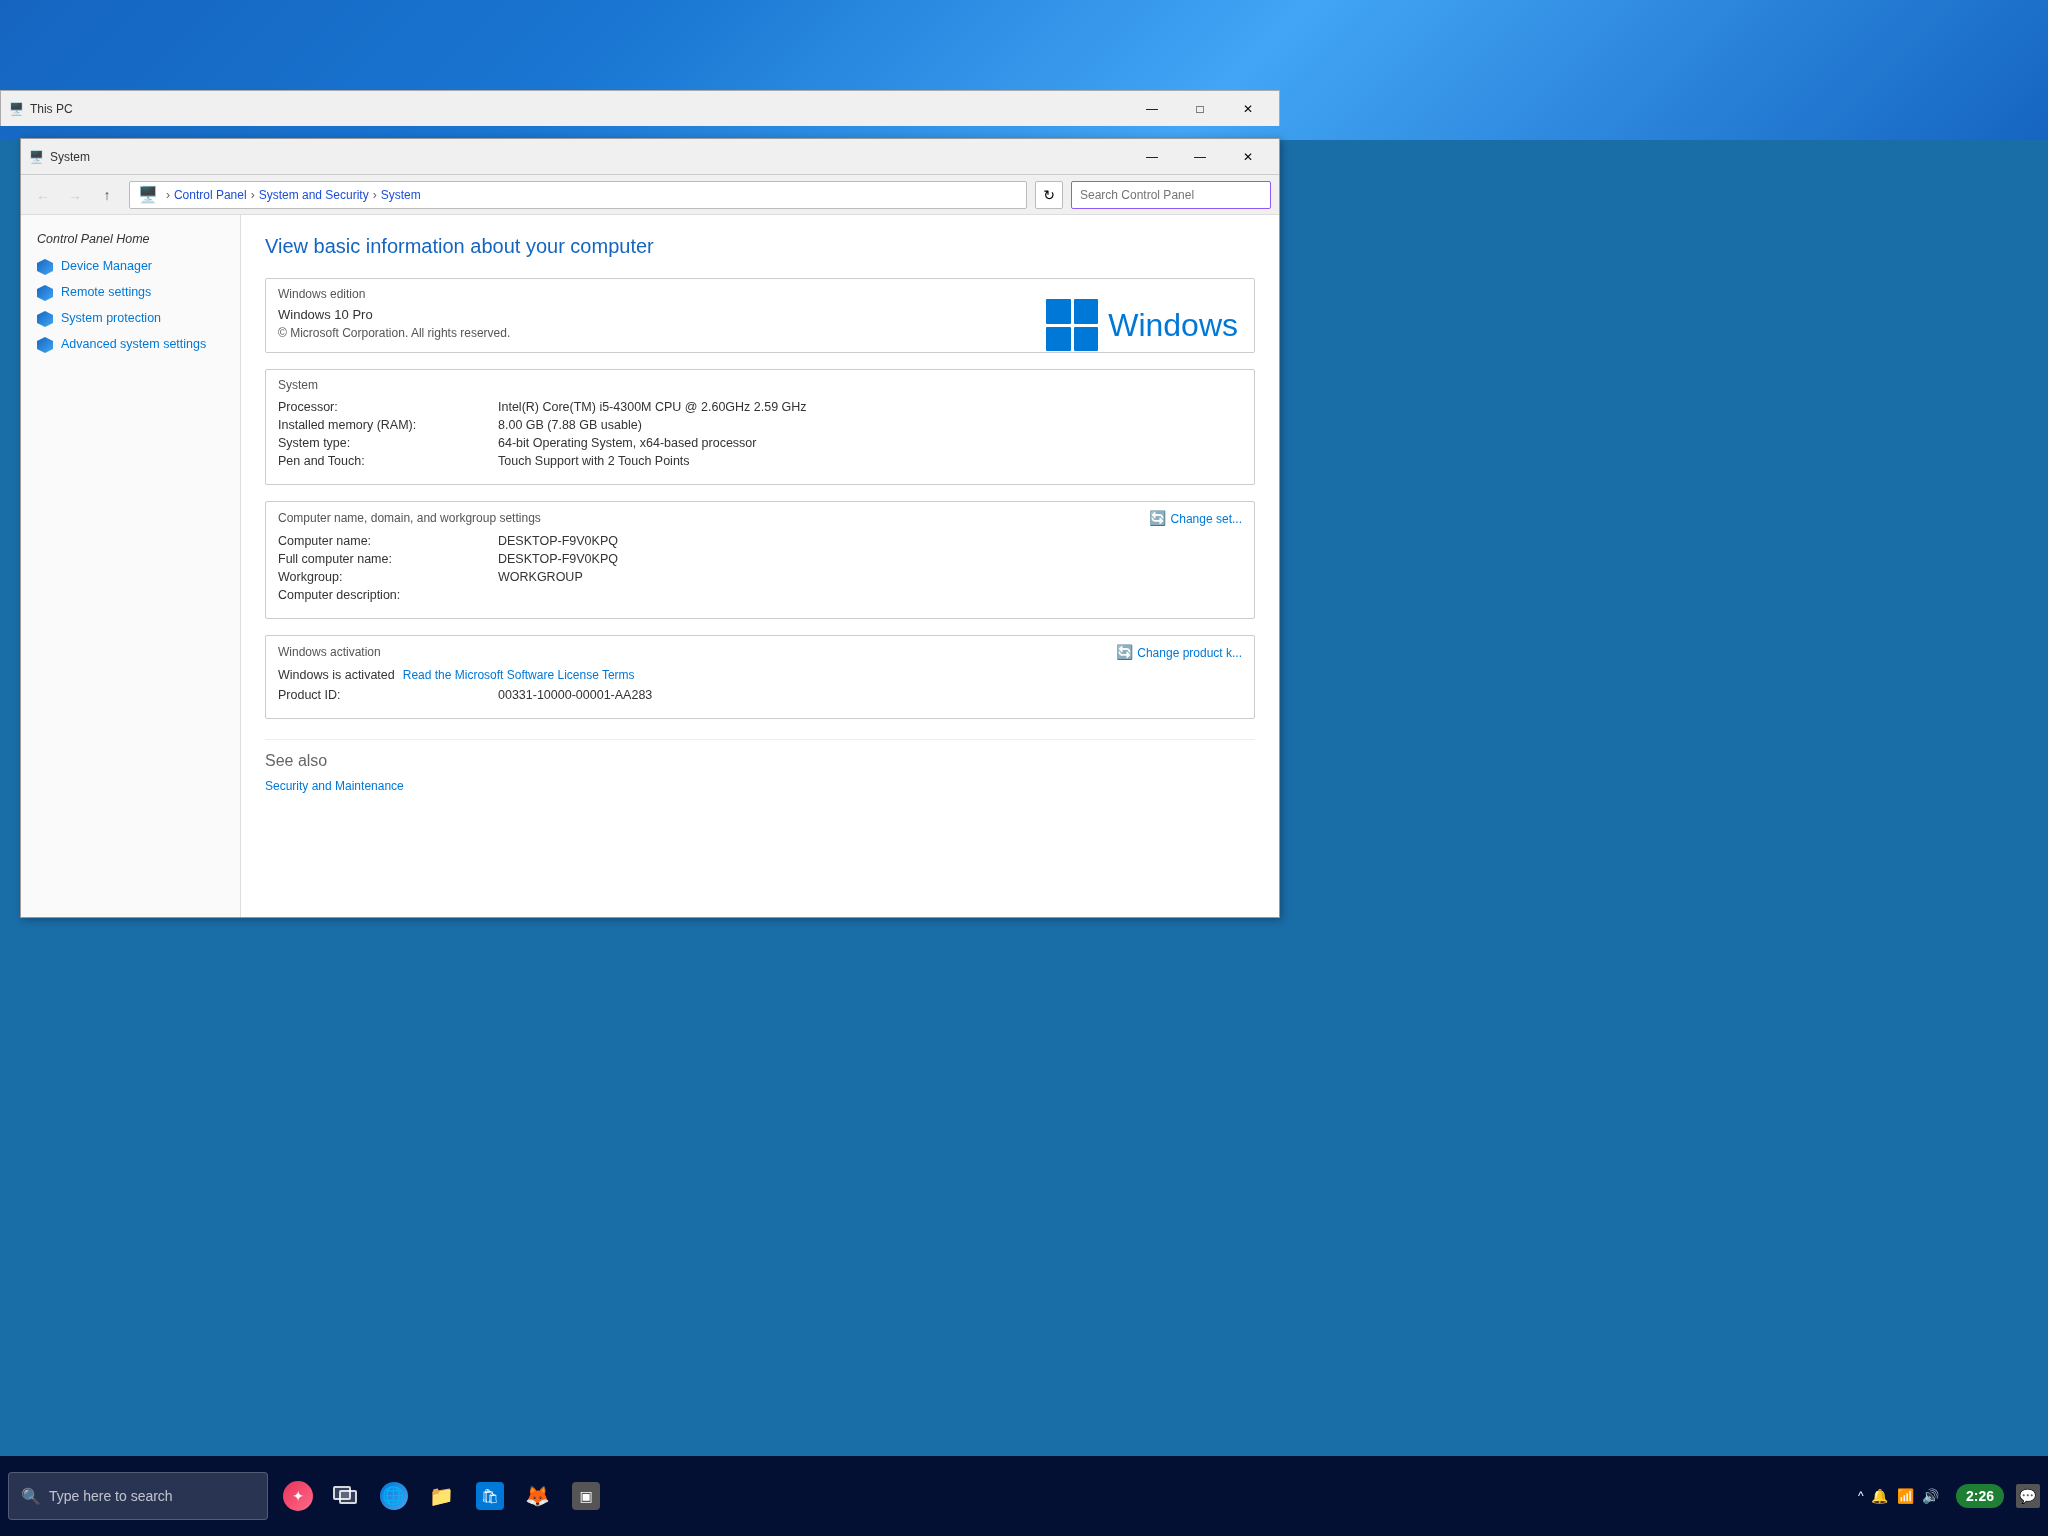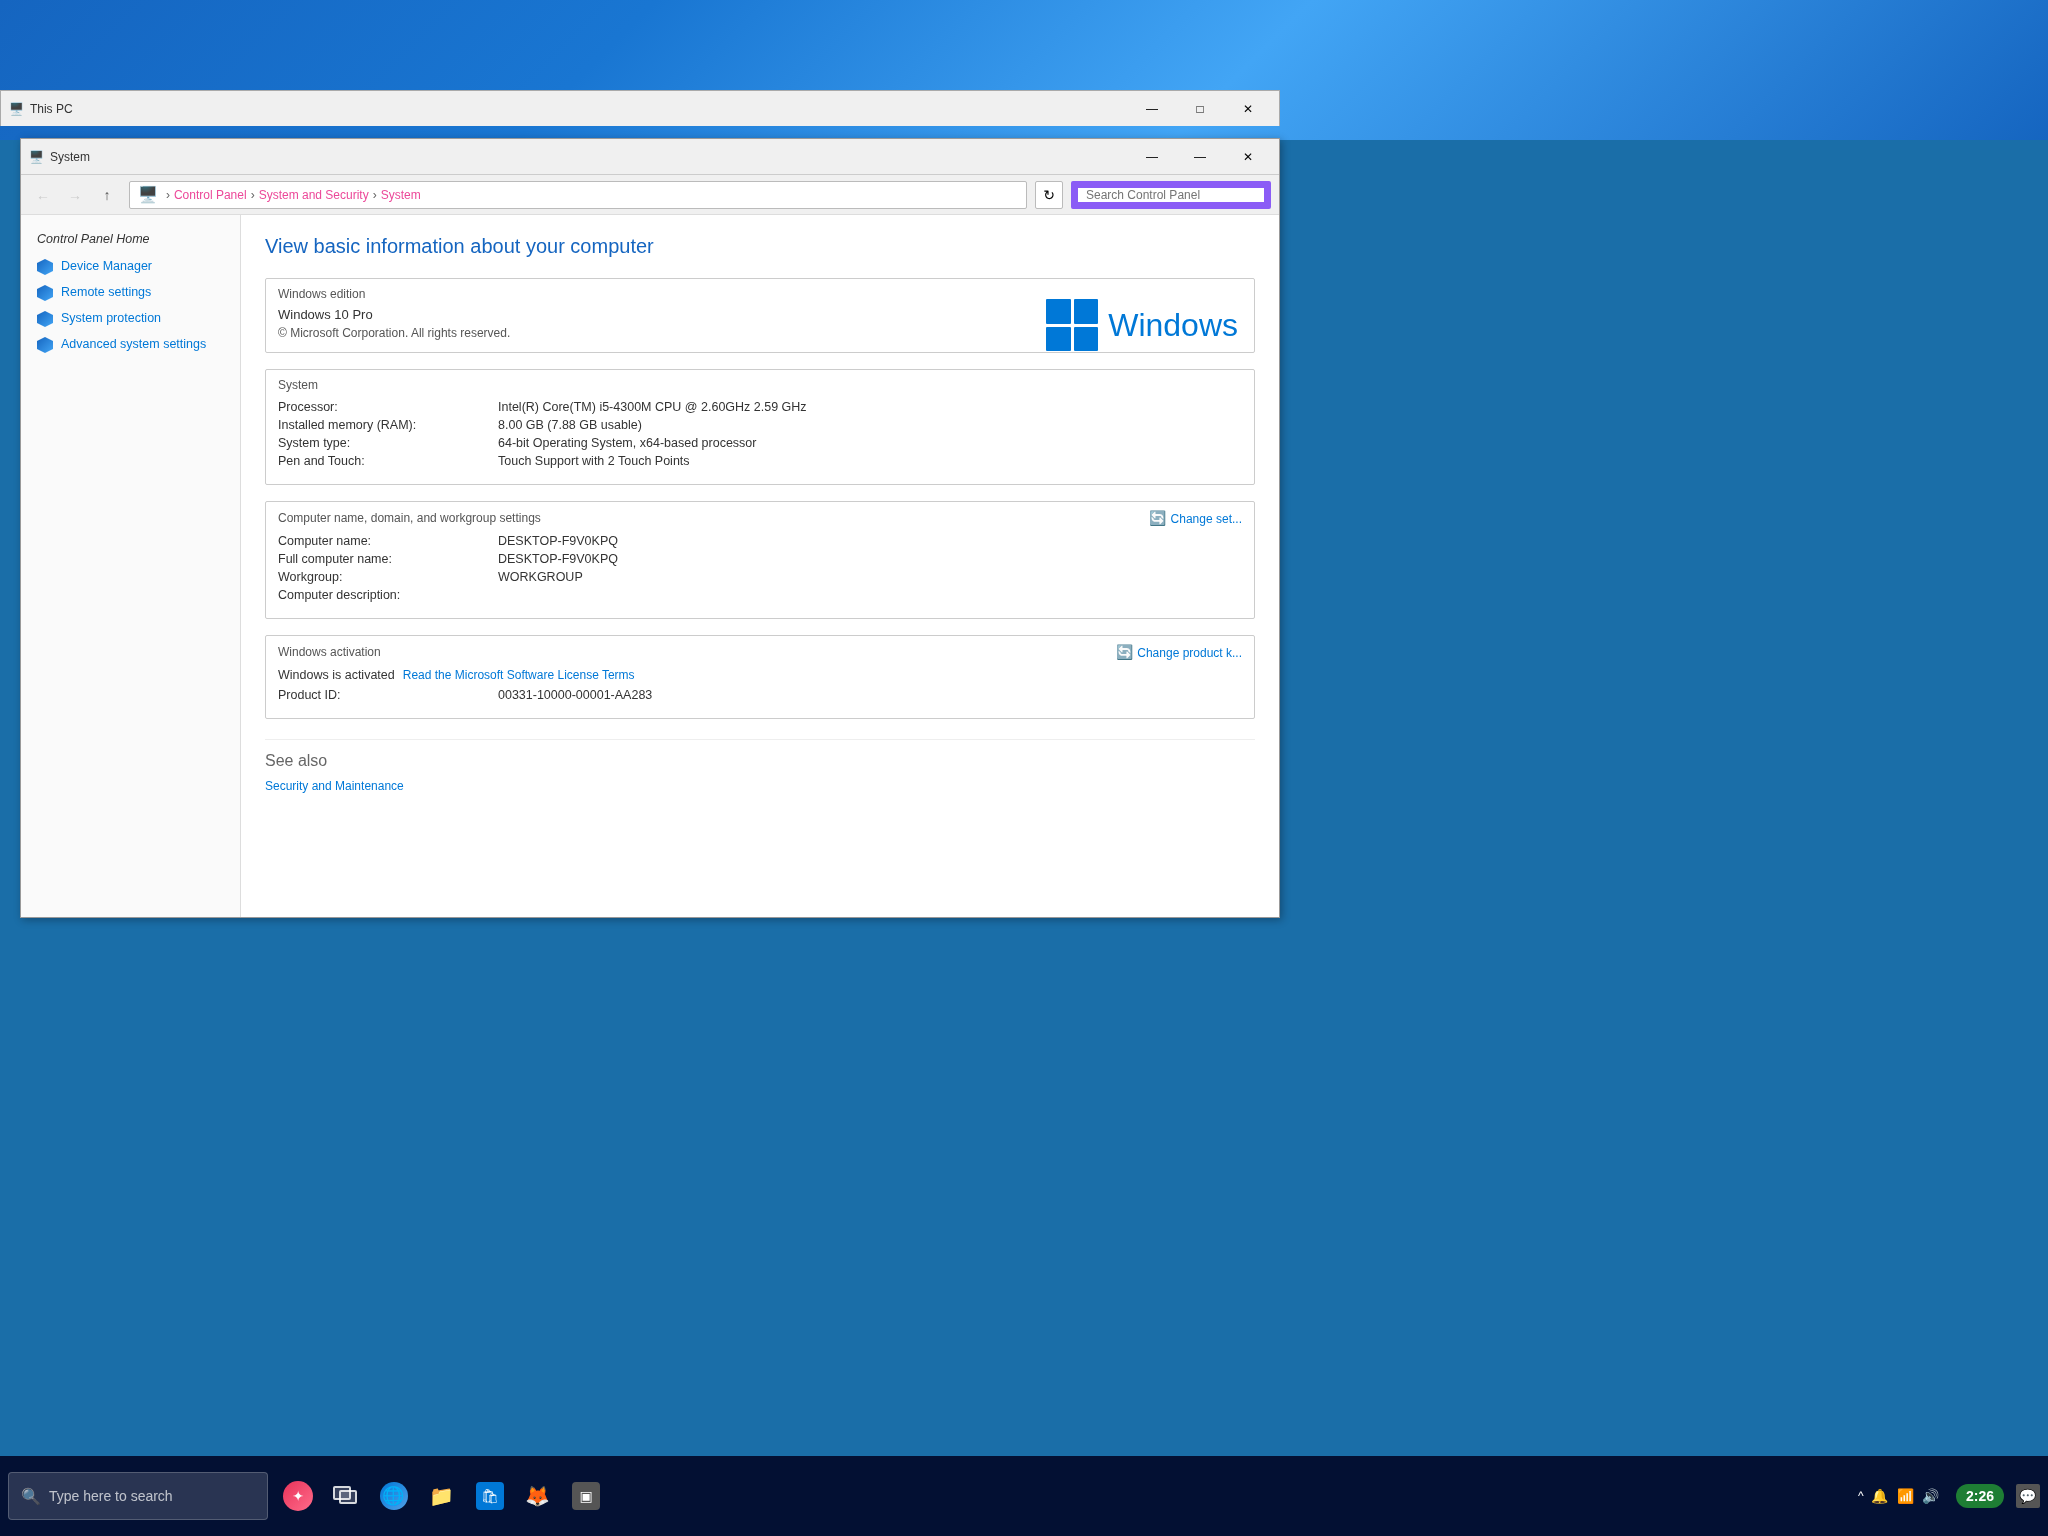--- a/index.html
+++ b/index.html
@@ -119,41 +119,41 @@
       padding: 0 8px;
       font-size: 12px;
       color: #333;
       margin: 0 4px;
     }
     .breadcrumb-sep {
       margin: 0 4px;
       color: #666;
     }
     .breadcrumb-link {
-      color: #ec4899;
+      color: #1d4ed8;
       cursor: pointer;
     }
 
     .refresh-btn {
       width: 28px;
       height: 28px;
       border: 1px solid #bbb;
       background: white;
       cursor: pointer;
       border-radius: 2px;
       display: flex;
       align-items: center;
       justify-content: center;
       font-size: 14px;
     }
 
     .search-box {
       width: 200px;
       height: 28px;
-      border: 7px solid #8b5cf6;
+      border: 1px solid #8b5cf6;
       border-radius: 2px;
       padding: 0 8px;
       font-size: 12px;
       color: #999;
       background: white;
       margin-left: 4px;
     }
 
     
     .main-area {

